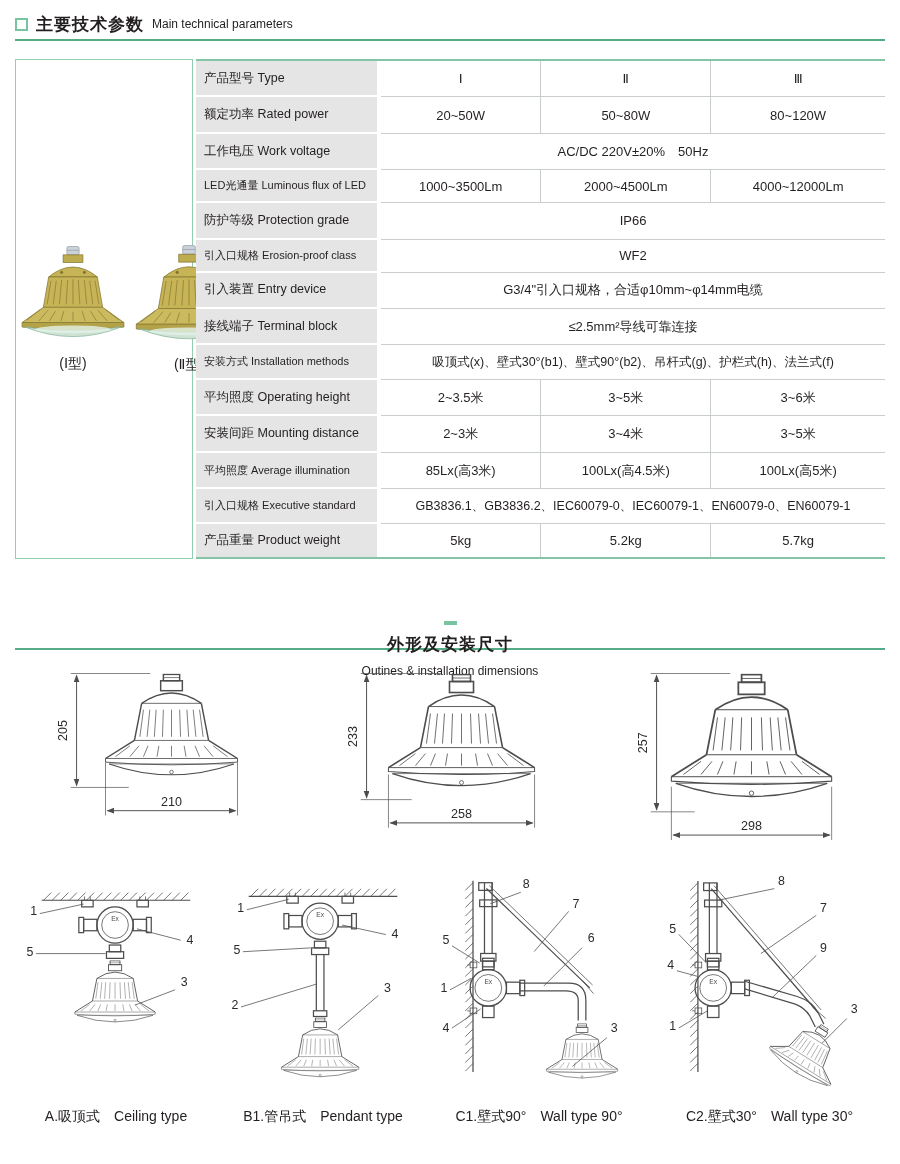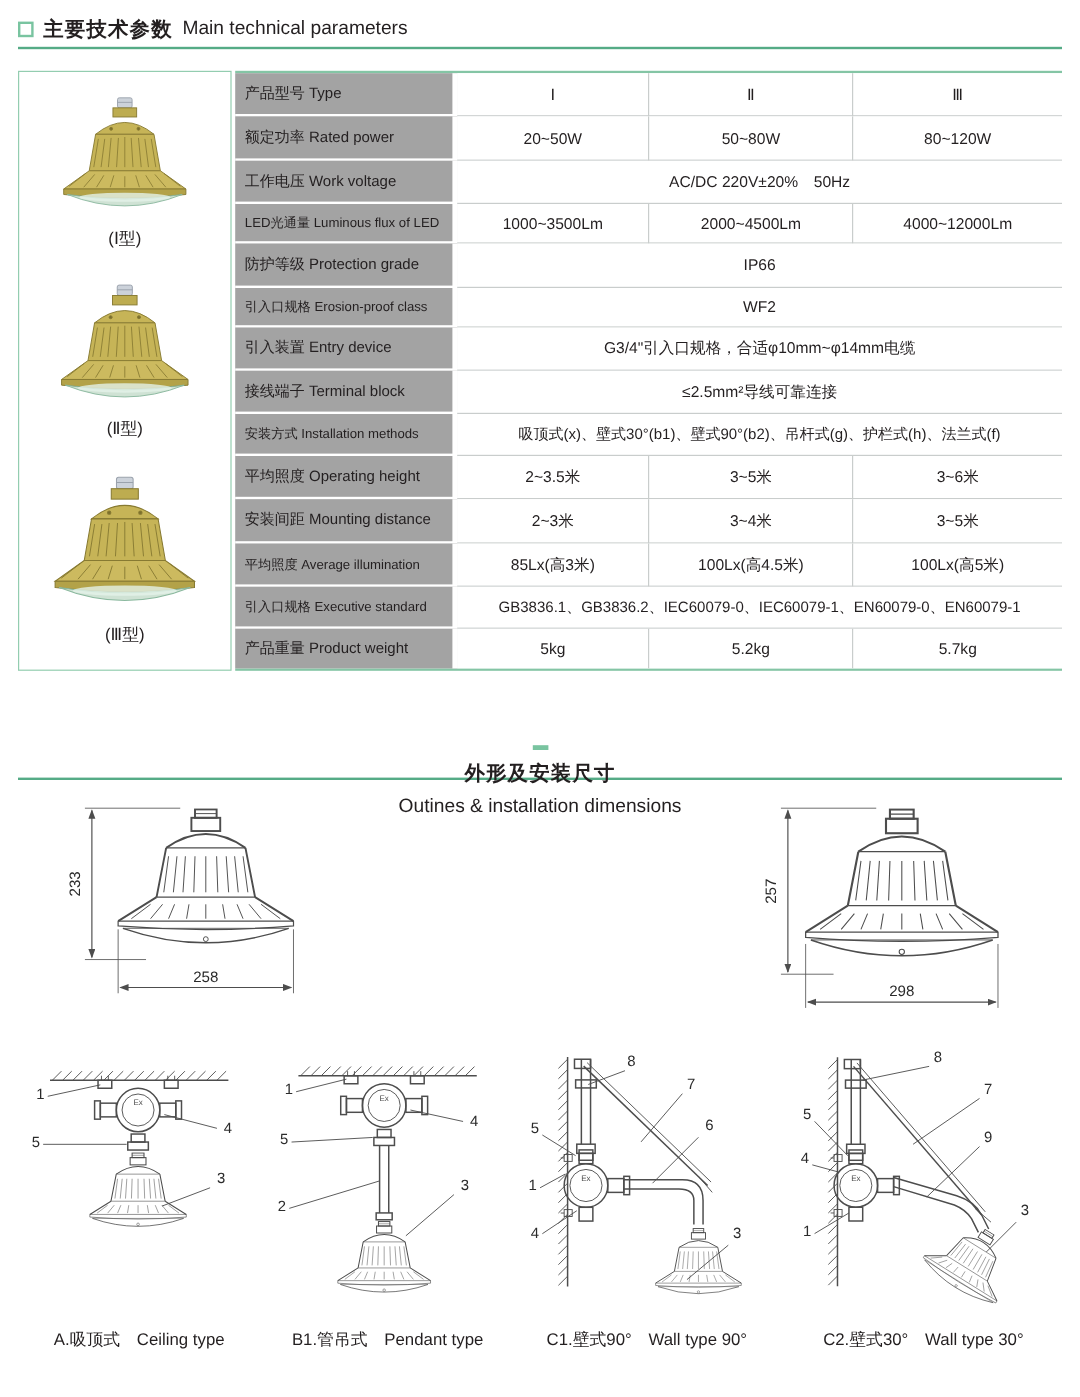--- a/index.html
+++ b/index.html
@@ -3,33 +3,33 @@
 <meta charset="utf-8">
 <style>
   html,body{margin:0;padding:0;background:#fff;}
   body{font-family:"Liberation Sans","DejaVu Sans",sans-serif;color:#231f20;}
   .page{width:900px;height:1164px;box-sizing:border-box;padding:12px 15px 0 15px;background:#fff;overflow:hidden;}
 
   
   .section-header{display:flex;align-items:center;gap:8px;height:24px;}
   .sq{width:13px;height:13px;border:2px solid #79c4a0;box-sizing:border-box;display:inline-block;}
   .sh-zh{font-size:17px;font-weight:bold;letter-spacing:1px;}
-  .sh-en{font-size:16px;}
+  .sh-en{font-size:12px;}
   .hr{height:2px;background:#55ab86;margin-top:3px;}
 
   
   .content1{display:flex;margin-top:18px;height:500px;}
-  .product-panel{width:178px;box-sizing:border-box;border:1px solid #93cdb0;display:flex;flex-direction:column;justify-content:space-around;align-items:center;padding:6px 0;}
+  .product-panel{width:178px;box-sizing:border-box;border:1px solid #93cdb0;display:flex;flex-direction:row;justify-content:space-around;align-items:center;padding:6px 0;}
   .product-item{display:flex;flex-direction:column;align-items:center;}
   .plabel{font-size:14px;margin-top:6px;}
   .photo.p0{width:114px;} .photo.p1{width:118px;} .photo.p2{width:130px;}
 
   .spec-table{border-collapse:separate;border-spacing:0;flex:1;margin-left:3px;height:500px;table-layout:fixed;border-top:2px solid #84c5a5;border-bottom:2px solid #84c5a5;}
   .spec-table td{vertical-align:middle;overflow:hidden;}
-  td.lbl{background:#a3a3a3;width:172px;padding-left:8px;font-size:12.5px;white-space:nowrap;border-bottom:2px solid #fff;border-right:4px solid #fff;}
+  td.lbl{background:#e5e5e5;width:172px;padding-left:8px;font-size:12.5px;white-space:nowrap;border-bottom:2px solid #fff;border-right:4px solid #fff;}
   td.lbl.small{font-size:11px;}
   td.val{background:#fff;text-align:center;font-size:13px;border-bottom:1px solid #c9cdcc;white-space:nowrap;}
   td.val.long{font-size:12.5px;}
   td.val + td.val{border-left:1px solid #c9cdcc;}
   tr:last-child td{border-bottom-width:0 !important;}
 
   
   .sec2{margin-top:62px;flex-direction:column;}
   .drawings{display:flex;justify-content:space-between;margin-top:8px;padding:0 2px;}
   .drawing-item{width:33%;display:flex;justify-content:center;}
@@ -205,20 +205,38 @@
   </div>
 
   <div class="section-header sec2">
     <span class="sq"></span>
     <span class="sh-zh">外形及安装尺寸</span>
     <span class="sh-en">Outines &amp; installation dimensions</span>
   </div>
   <div class="hr"></div>
 
   <div class="drawings" id="drawings">
+      <div class="drawing-item">
+        <svg width="292" height="186" viewBox="0 0 292 192">
+    <defs>
+            <marker id="ah0" markerWidth="9" markerHeight="8" refX="7" refY="3" orient="auto-start-reverse">
+              <path d="M0,0 L8,3 L0,6 Z" fill="#4d4d4d"></path>
+            </marker>
+          </defs>
+    <use href="#lamp" x="74" y="16" width="168" height="117.6"></use>
+    <line class="ext" x1="54" y1="16" x2="136" y2="16"></line>
+    <line class="ext" x1="54" y1="133.6" x2="113.87599999999999" y2="133.6"></line>
+    <line class="dim" x1="60" y1="18" x2="60" y2="131.6" marker-start="url(#ah0)" marker-end="url(#ah0)"></line>
+    <text class="dimtxt" transform="translate(50,74.8) rotate(-90)" text-anchor="middle">205</text>
+    <line class="ext" x1="89.87599999999999" y1="107.6" x2="89.87599999999999" y2="162.6"></line>
+    <line class="ext" x1="226.12400000000002" y1="107.6" x2="226.12400000000002" y2="162.6"></line>
+    <line class="dim" x1="91.87599999999999" y1="157.6" x2="224.12400000000002" y2="157.6" marker-start="url(#ah0)" marker-end="url(#ah0)"></line>
+    <text class="dimtxt" x="158" y="152.6" text-anchor="middle">210</text>
+  </svg>
+      </div>
       <div class="drawing-item">
         <svg width="292" height="186" viewBox="0 0 292 192">
     <defs>
             <marker id="ah1" markerWidth="9" markerHeight="8" refX="7" refY="3" orient="auto-start-reverse">
               <path d="M0,0 L8,3 L0,6 Z" fill="#4d4d4d"></path>
             </marker>
           </defs>
     <use href="#lamp" x="65" y="16" width="186" height="130.2"></use>
     <line class="ext" x1="54" y1="16" x2="136" y2="16"></line>
     <line class="ext" x1="54" y1="146.2" x2="106.577" y2="146.2"></line>

